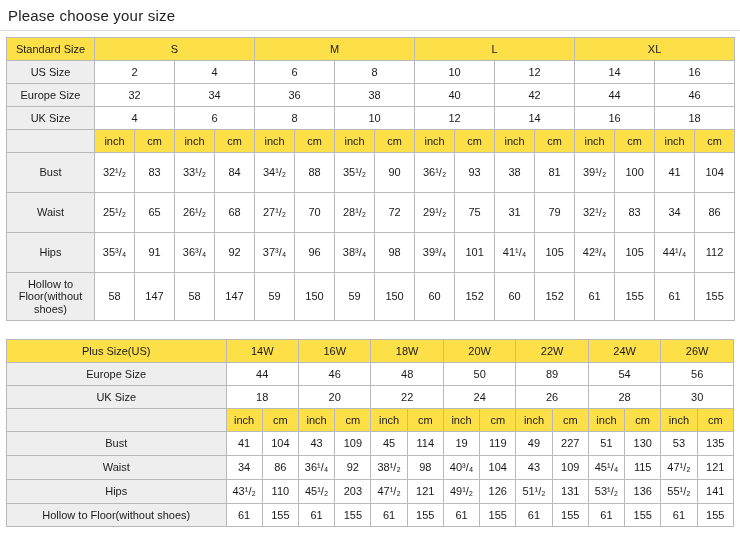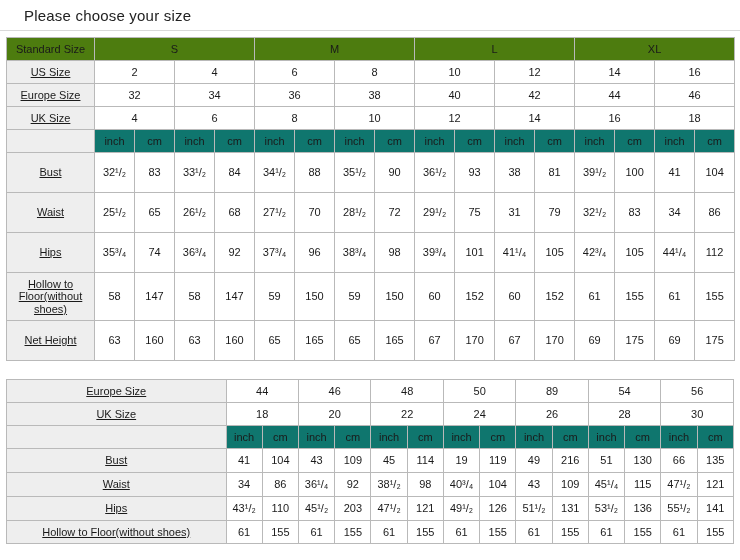--- a/index.html
+++ b/index.html
@@ -16,21 +16,21 @@
   }
   .page {
     position: relative;
     width: 740px;
     height: 560px;
     box-sizing: border-box;
   }
   .title {
     font-size: 15px;
     color: #222222;
-    padding: 7px 0 6px 24px;
+    padding: 7px 0 6px 8px;
     letter-spacing: 0.2px;
   }
   .title-rule {
     border-bottom: 1px solid #d9d9d9;
     margin: 0 0 6px 0;
   }
   table.size-table {
     border-collapse: collapse;
     table-layout: fixed;
     font-size: 11px;
@@ -41,31 +41,30 @@
   table.size-table td {
     border: 1px solid #b9b9b9;
     text-align: center;
     vertical-align: middle;
     padding: 2px 1px;
     line-height: 1.15;
     height: 18px;
     color: #1a1a1a;
   }
   td.hdr {
-    background: #4d7c0f;
+    background: #fde047;
     font-weight: normal;
   }
   td.rowlabel {
     background: #eeeeee;
     text-align: center;
     white-space: normal;
-    text-decoration: underline;
   }
   td.unit {
-    background: #0f766e;
+    background: #fde047;
   }
   .tall {
     height: 40px;
   }
   .spacer {
     height: 18px;
   }
   .num { white-space: nowrap; }
 </style>
 </head>
@@ -182,21 +181,21 @@
         <td class="num">79</td>
         <td class="num">32¹/₂</td>
         <td class="num">83</td>
         <td class="num">34</td>
         <td class="num">86</td>
       </tr>
 
       <tr class="tall">
         <td class="rowlabel">Hips</td>
         <td class="num">35³/₄</td>
-        <td class="num">74</td>
+        <td class="num">91</td>
         <td class="num">36³/₄</td>
         <td class="num">92</td>
         <td class="num">37³/₄</td>
         <td class="num">96</td>
         <td class="num">38³/₄</td>
         <td class="num">98</td>
         <td class="num">39³/₄</td>
         <td class="num">101</td>
         <td class="num">41¹/₄</td>
         <td class="num">105</td>
@@ -219,50 +218,41 @@
         <td class="num">60</td>
         <td class="num">152</td>
         <td class="num">60</td>
         <td class="num">152</td>
         <td class="num">61</td>
         <td class="num">155</td>
         <td class="num">61</td>
         <td class="num">155</td>
       </tr>
 
-      <tr class="tall">
-        <td class="rowlabel">Net Height</td>
-        <td class="num">63</td>
-        <td class="num">160</td>
-        <td class="num">63</td>
-        <td class="num">160</td>
-        <td class="num">65</td>
-        <td class="num">165</td>
-        <td class="num">65</td>
-        <td class="num">165</td>
-        <td class="num">67</td>
-        <td class="num">170</td>
-        <td class="num">67</td>
-        <td class="num">170</td>
-        <td class="num">69</td>
-        <td class="num">175</td>
-        <td class="num">69</td>
-        <td class="num">175</td>
-      </tr>
     </tbody>
   </table>
 
   <div class="spacer"></div>
 
   <table class="size-table">
     <colgroup>
       <col style="width:218px">
       <col span="14" style="width:36px">
     </colgroup>
     <tbody>
+      <tr>
+        <td class="hdr">Plus Size(US)</td>
+        <td class="hdr" colspan="2">14W</td>
+        <td class="hdr" colspan="2">16W</td>
+        <td class="hdr" colspan="2">18W</td>
+        <td class="hdr" colspan="2">20W</td>
+        <td class="hdr" colspan="2">22W</td>
+        <td class="hdr" colspan="2">24W</td>
+        <td class="hdr" colspan="2">26W</td>
+      </tr>
 
       <tr>
         <td class="rowlabel">Europe Size</td>
         <td colspan="2" class="num">44</td>
         <td colspan="2" class="num">46</td>
         <td colspan="2" class="num">48</td>
         <td colspan="2" class="num">50</td>
         <td colspan="2" class="num">89</td>
         <td colspan="2" class="num">54</td>
         <td colspan="2" class="num">56</td>
@@ -301,24 +291,24 @@
         <td class="rowlabel">Bust</td>
         <td class="num">41</td>
         <td class="num">104</td>
         <td class="num">43</td>
         <td class="num">109</td>
         <td class="num">45</td>
         <td class="num">114</td>
         <td class="num">19</td>
         <td class="num">119</td>
         <td class="num">49</td>
-        <td class="num">216</td>
+        <td class="num">227</td>
         <td class="num">51</td>
         <td class="num">130</td>
-        <td class="num">66</td>
+        <td class="num">53</td>
         <td class="num">135</td>
       </tr>
 
       <tr style="height:24px">
         <td class="rowlabel">Waist</td>
         <td class="num">34</td>
         <td class="num">86</td>
         <td class="num">36¹/₄</td>
         <td class="num">92</td>
         <td class="num">38¹/₂</td>

